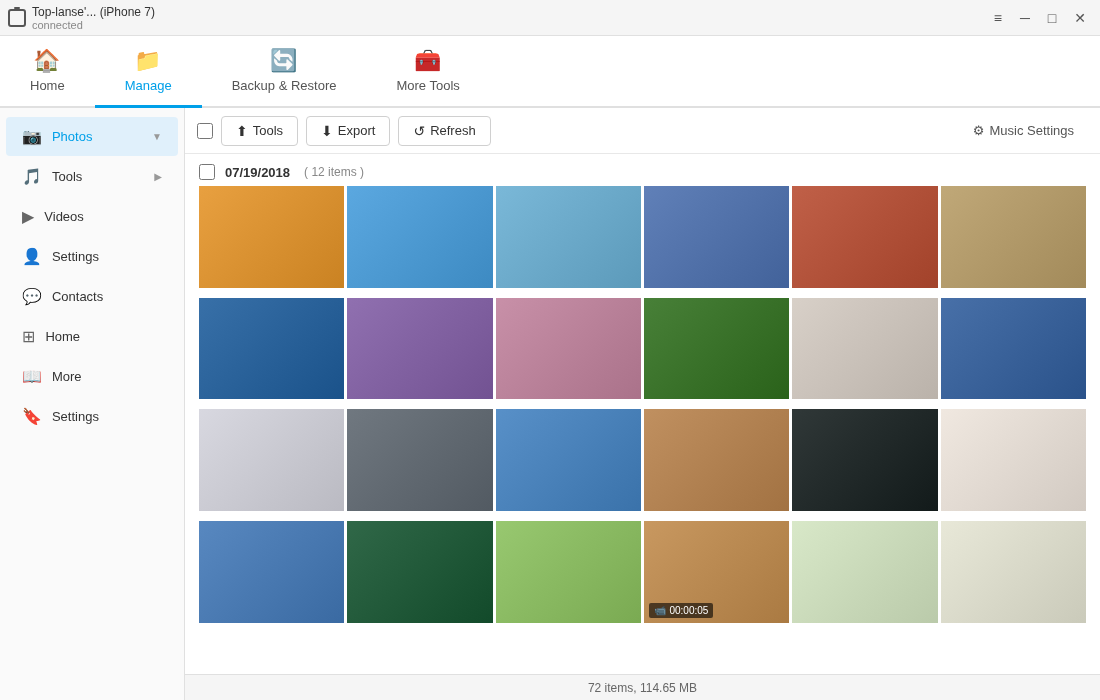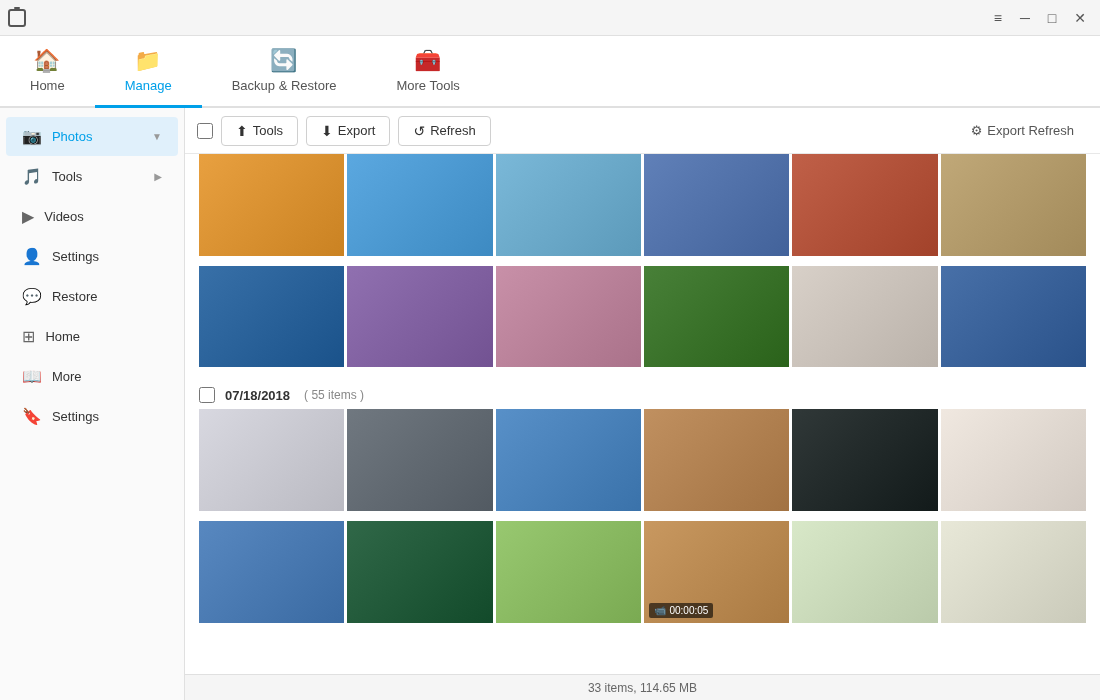--- a/index.html
+++ b/index.html
@@ -206,20 +206,24 @@
     .photo-area::-webkit-scrollbar { width: 8px; }
     .photo-area::-webkit-scrollbar-track { background: #f0f0f0; }
     .photo-area::-webkit-scrollbar-thumb { background: #ccc; border-radius: 4px; }
   </style>
 </head>
 <body>
 
 <div class="titlebar">
   <div class="titlebar-left">
     <div class="titlebar-device-icon"></div>
+    <div>
+      <div>Top-lanse'... (iPhone 7)</div>
+      <div style="font-size:11px;color:#888;">connected</div>
+    </div>
   </div>
   <div class="titlebar-controls">
     <span>≡</span>
     <span>─</span>
     <span>□</span>
     <span>✕</span>
   </div>
 </div>
 
 <div class="nav-tabs">
@@ -257,21 +261,21 @@
     <div class="sidebar-item">
       <span class="sidebar-item-icon">▶</span>
       <span>Videos</span>
     </div>
     <div class="sidebar-item">
       <span class="sidebar-item-icon">👤</span>
       <span>Settings</span>
     </div>
     <div class="sidebar-item">
       <span class="sidebar-item-icon">💬</span>
-      <span>Restore</span>
+      <span>Contacts</span>
     </div>
     <div class="sidebar-item">
       <span class="sidebar-item-icon">⊞</span>
       <span>Home</span>
     </div>
     <div class="sidebar-item">
       <span class="sidebar-item-icon">📖</span>
       <span>More</span>
     </div>
     <div class="sidebar-item">
@@ -292,26 +296,31 @@
         <span class="toolbar-btn-icon">⬇</span>
         <span>Export</span>
       </button>
       <button class="toolbar-btn">
         <span class="toolbar-btn-icon">↺</span>
         <span>Refresh</span>
       </button>
       <div class="toolbar-spacer"></div>
       <button class="export-settings-btn">
         <span>⚙</span>
-        <span>Export Refresh</span>
+        <span>Music Settings</span>
       </button>
     </div>
 
     <div class="photo-area" id="photo-area">
         <div class="date-group">
+          <div class="date-header">
+            <input type="checkbox" class="date-header-checkbox" style="">
+            <span class="date-label">07/19/2018</span>
+            <span class="date-count">( 12 items )</span>
+          </div>
           <div class="photo-grid">
             <div class="photo-cell">
               <input type="checkbox" class="photo-checkbox" style="">
               <div class="photo-inner">
                 <div class="photo-bg" style="background: linear-gradient(135deg, rgb(232, 160, 64), rgb(202, 130, 34));"></div>
               </div>
             </div>
             <div class="photo-cell">
               <input type="checkbox" class="photo-checkbox" style="">
               <div class="photo-inner">
@@ -376,25 +385,20 @@
             </div>
             <div class="photo-cell">
               <input type="checkbox" class="photo-checkbox" style="">
               <div class="photo-inner">
                 <div class="photo-bg" style="background: linear-gradient(135deg, rgb(72, 112, 168), rgb(42, 82, 138));"></div>
               </div>
             </div>
           </div>
         </div>
         <div class="date-group">
-          <div class="date-header">
-            <input type="checkbox" class="date-header-checkbox" style="">
-            <span class="date-label">07/18/2018</span>
-            <span class="date-count">( 55 items )</span>
-          </div>
           <div class="photo-grid">
             <div class="photo-cell">
               <input type="checkbox" class="photo-checkbox" style="">
               <div class="photo-inner">
                 <div class="photo-bg" style="background: linear-gradient(135deg, rgb(216, 216, 224), rgb(186, 186, 194));"></div>
               </div>
             </div>
             <div class="photo-cell">
               <input type="checkbox" class="photo-checkbox" style="">
               <div class="photo-inner">
@@ -465,16 +469,16 @@
               <input type="checkbox" class="photo-checkbox" style="">
               <div class="photo-inner">
                 <div class="photo-bg" style="background: linear-gradient(135deg, rgb(232, 232, 216), rgb(202, 202, 186));"></div>
               </div>
             </div>
           </div>
         </div>
       </div>
 
     <div class="statusbar">
-      <span>33 items, 114.65 MB</span>
+      <span>72 items, 114.65 MB</span>
     </div>
   </div>
 </div>
 
 </body></html>

